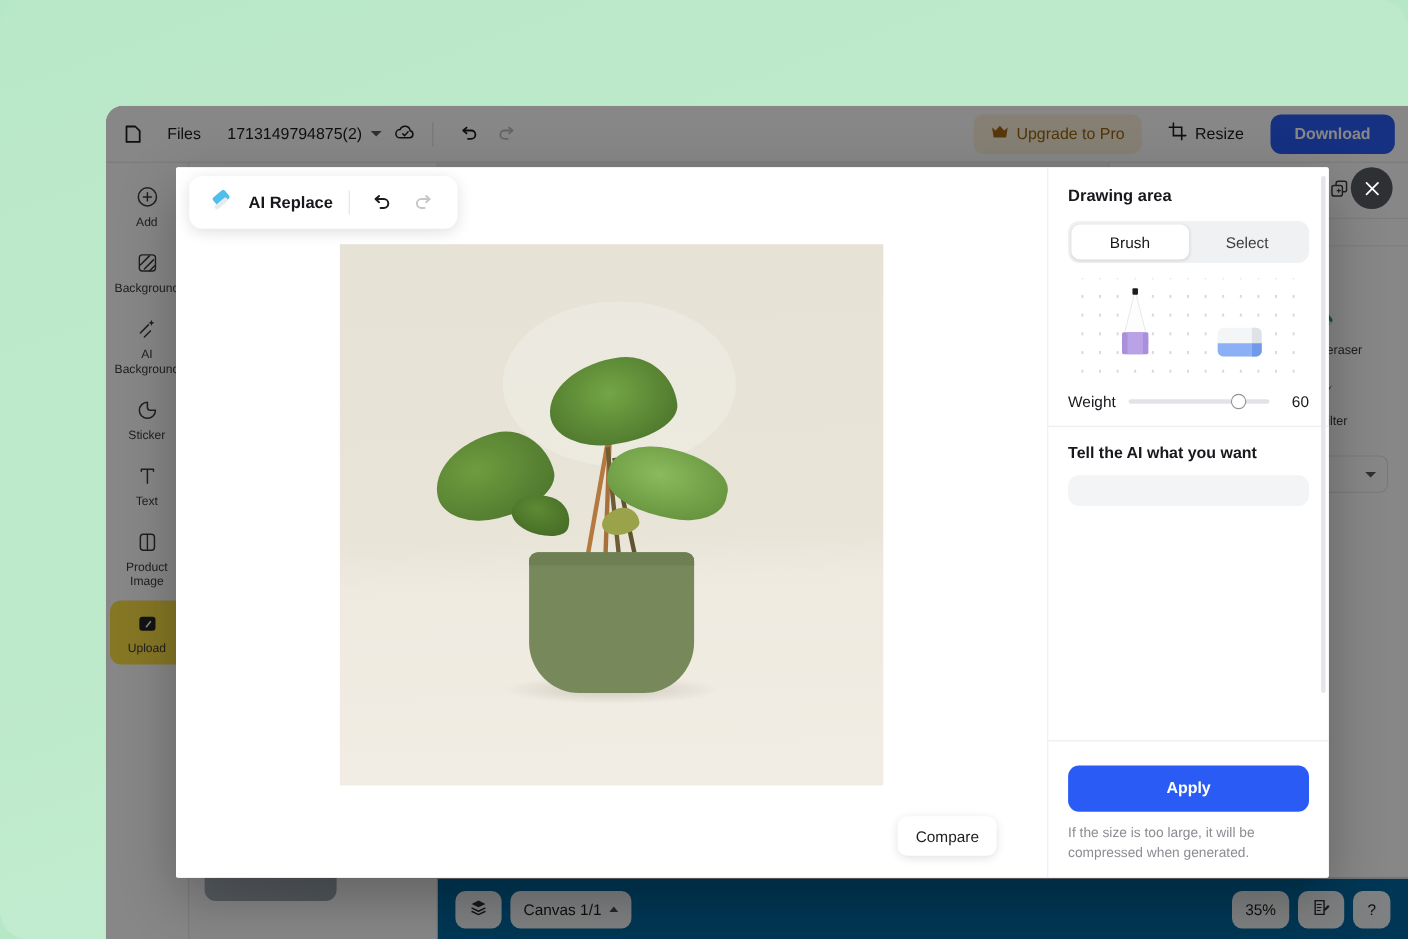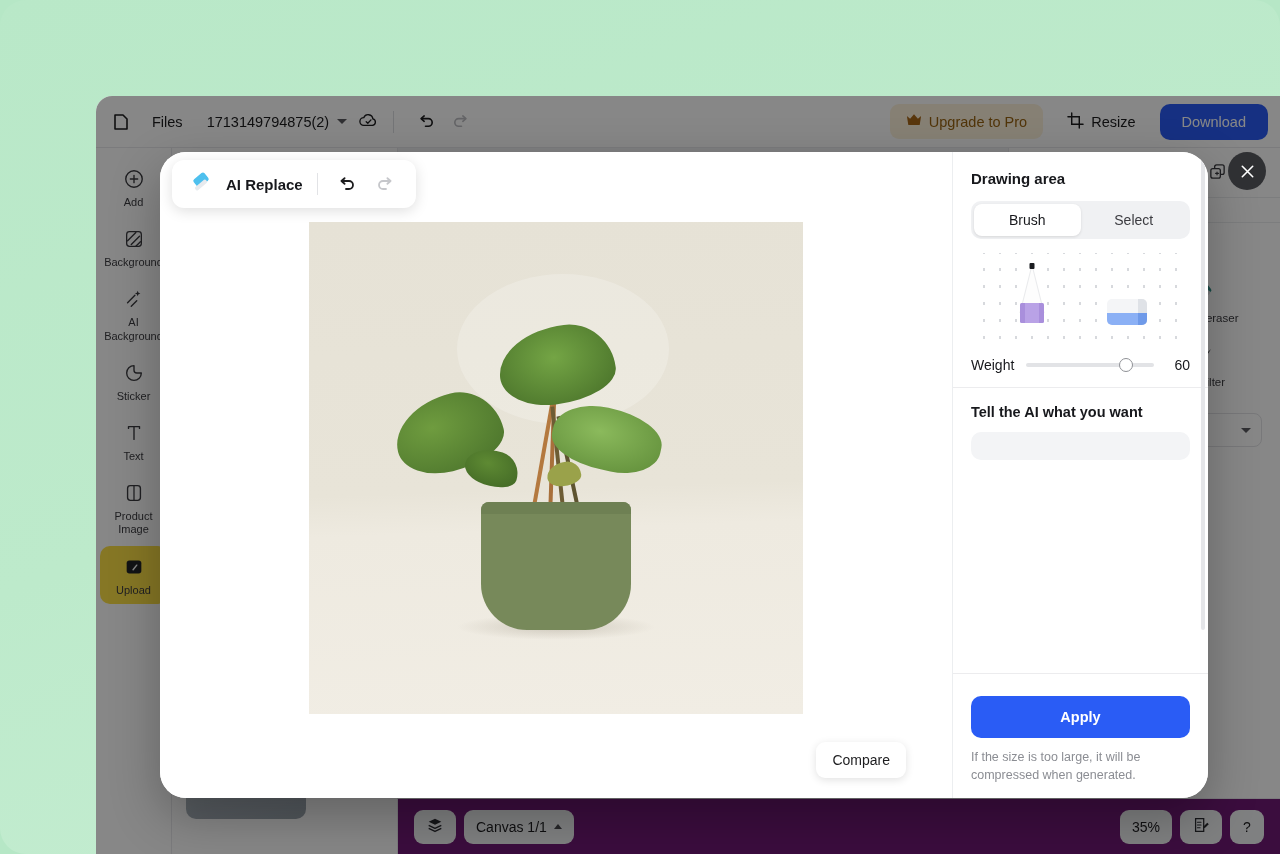--- a/index.html
+++ b/index.html
@@ -58,21 +58,21 @@
     display: flex; align-items: center; gap: 7px;
     background: #fdf1dc; color: #9a6512; font-size: 14.5px; font-weight: 500;
     padding: 9px 16px; border-radius: 9px; cursor: pointer; white-space: nowrap;
   }
   .btn-resize {
     display: flex; align-items: center; gap: 7px;
     font-size: 14.5px; color: #1d1d1f; font-weight: 500;
     padding: 9px 14px; border-radius: 9px; cursor: pointer; margin-left: 10px; white-space: nowrap;
   }
   .btn-download {
-    background: #2a5cf5; color: #fff; font-size: 14.5px; font-weight: 400;
+    background: #2a5cf5; color: #fff; font-size: 14.5px; font-weight: 700;
     padding: 10px 22px; border-radius: 10px; cursor: pointer; margin-left: 10px; white-space: nowrap;
   }
 
   
   .left-rail {
     position: absolute; left: 0; top: 52px; bottom: 0; width: 76px;
     background: #fff; border-right: 1px solid #e8e9ec;
     padding-top: 10px; z-index: 4;
     display: flex; flex-direction: column; align-items: center; gap: 2px;
   }
@@ -120,35 +120,35 @@
   .rp-tools { display: grid; grid-template-columns: 1fr 1fr; gap: 18px 8px; padding: 14px 18px; }
   .rp-tool { display: flex; flex-direction: column; align-items: center; gap: 6px; }
   .rp-tool-ic { height: 26px; display:flex; align-items:center; justify-content:center;}
   .rp-tool-lb { font-size: 11.5px; color: #3c3c41; text-align: center; line-height: 1.22; }
   .rp-row { display:flex; align-items:center; justify-content:space-between; padding: 10px 18px; }
   .rp-sel { border:1px solid #e2e3e6; border-radius:8px; height:34px; width:100%; display:flex; align-items:center; justify-content:space-between; padding:0 10px; font-size:12.5px; color:#4a4a4f;}
 
   
   .bottombar {
     position: absolute; left: 302px; right: 0; bottom: 0; height: 56px;
-    background: #701a75; border-top: 1px solid #e8e9ec;
+    background: #0369a1; border-top: 1px solid #e8e9ec;
     display: flex; align-items: center; padding: 0 16px; z-index: 5;
   }
   .bb-btn {
     height: 34px; min-width: 34px; border-radius: 9px; background: #f0f1f4;
     display: flex; align-items: center; justify-content: center; gap: 7px;
     padding: 0 12px; font-size: 14px; color: #1d1d1f; cursor: pointer; margin-right: 8px;
   }
   .bb-spacer { flex: 1; }
   .chev-u { width:0;height:0;border-left:4.5px solid transparent;border-right:4.5px solid transparent;border-bottom:5px solid #4a4a4f;}
 
   
   .modal {
     position: absolute; left: 160px; top: 152px; width: 1048px; height: 646px;
-    background: #fff; border-radius: 26px; z-index: 50;
+    background: #fff; border-radius: 2px; z-index: 50;
     box-shadow: 0 18px 50px rgba(0,0,0,0.28);
     display: flex; overflow: hidden;
   }
   .modal-left { flex: 1; position: relative; background: #fff; }
   .ai-pill {
     position: absolute; left: 12px; top: 8px;
     height: 48px; background: #fff; border-radius: 12px;
     box-shadow: 0 3px 14px rgba(0,0,0,0.13);
     display: flex; align-items: center; padding: 0 16px; gap: 12px;
   }

